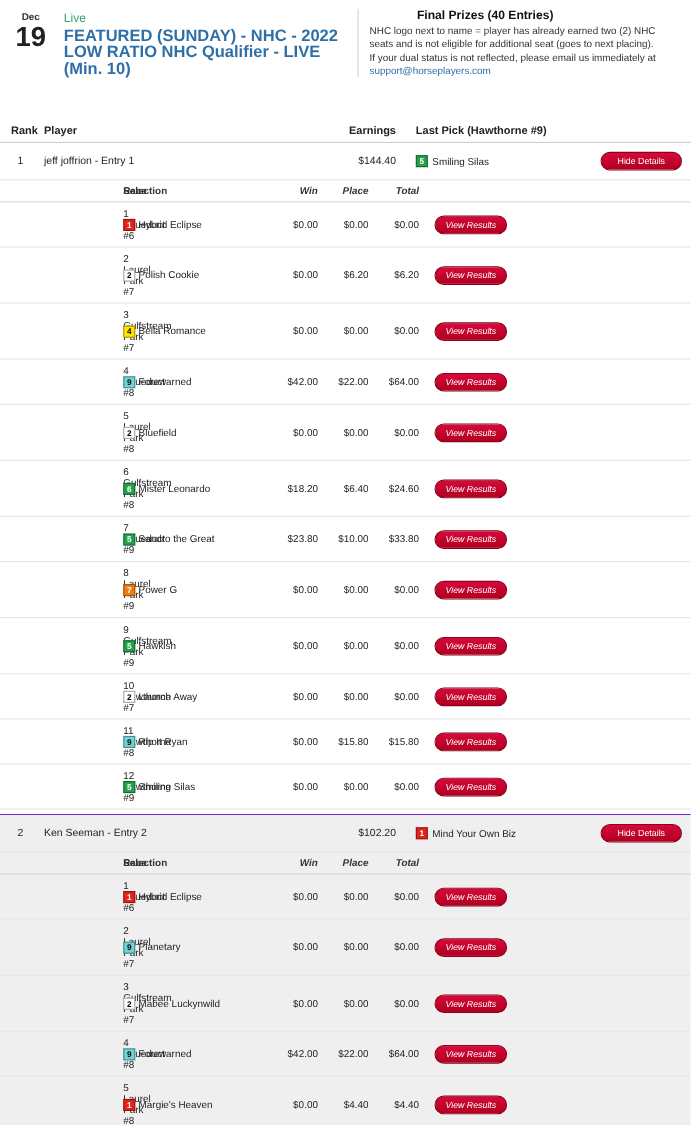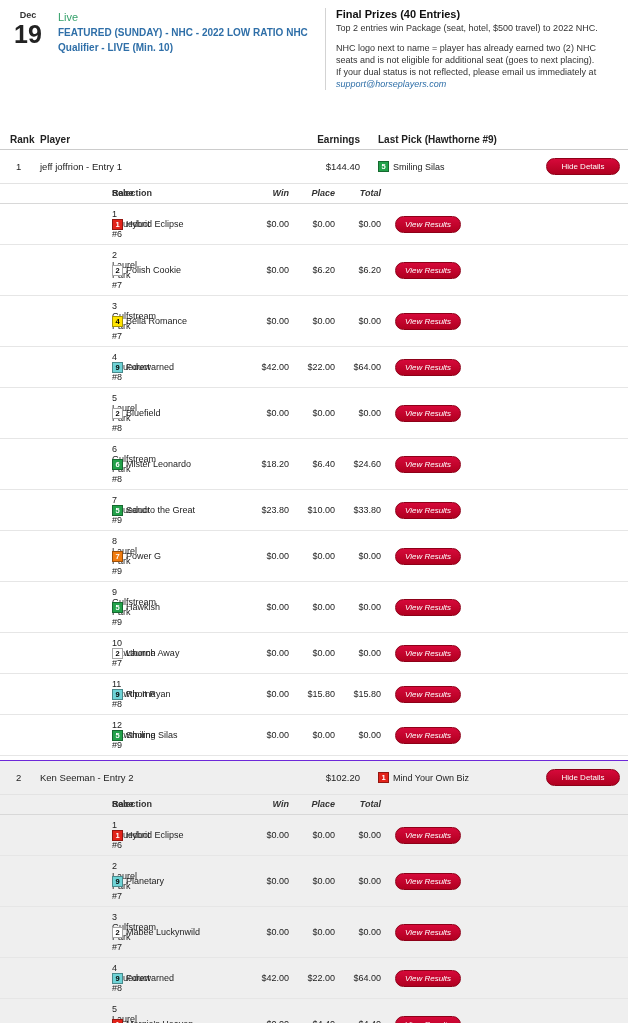--- a/index.html
+++ b/index.html
@@ -41,41 +41,42 @@
     min-width: 0;
   }
   .live-label {
     color: #35a16b;
     font-size: 11px;
     line-height: 14px;
     margin-bottom: 1px;
   }
   .contest-title {
     color: #2f6fa8;
-    font-size: 10px;
+    font-size: 15px;
     font-weight: bold;
     line-height: 15px;
   }
   .info-box {
     flex: 0 0 295px;
     border-left: 1px solid #d3d3d3;
     padding: 0 4px 0 10px;
     font-size: 9px;
     line-height: 12px;
     color: #333;
   }
   .info-title {
     font-size: 11px;
     font-weight: bold;
     color: #111;
     margin-bottom: 2px;
+    margin-left: 43px;
   }
   .info-sub { font-size: 9px; margin-bottom: 8px; }
   .info-note { font-size: 9px; }
-  .info-note a { color: #2f6fa8; text-decoration: none; font-style: italic; }
+  .info-note a { color: #2f6fa8; text-decoration: none; }
 
   
   .col-head {
     display: flex;
     align-items: flex-end;
     font-size: 10px;
     font-weight: bold;
     color: #222;
     border-bottom: 1px solid #ccc;
     padding: 12px 0 4px 0;
@@ -188,21 +189,20 @@
     <div class="date-box">
       <div class="date-mon">Dec</div>
       <div class="date-day">19</div>
     </div>
     <div class="title-box">
       <div class="live-label">Live</div>
       <div class="contest-title">FEATURED (SUNDAY) - NHC - 2022 LOW RATIO NHC Qualifier - LIVE (Min. 10)</div>
     </div>
     <div class="info-box">
       <div class="info-title">Final Prizes (40 Entries)</div>
-      <div class="info-sub">Top 2 entries win Package (seat, hotel, $500 travel) to 2022 NHC.</div>
       <div class="info-note">NHC logo next to name = player has already earned two (2) NHC seats and is not eligible for additional seat (goes to next placing).</div>
       <div class="info-note">
         <span>If your dual status is not reflected, please email us immediately at</span>
         <a href="#">support@horseplayers.com</a>
       </div>
     </div>
   </div>
 
   <div class="col-head">
     <div class="c-rank">Rank</div>

